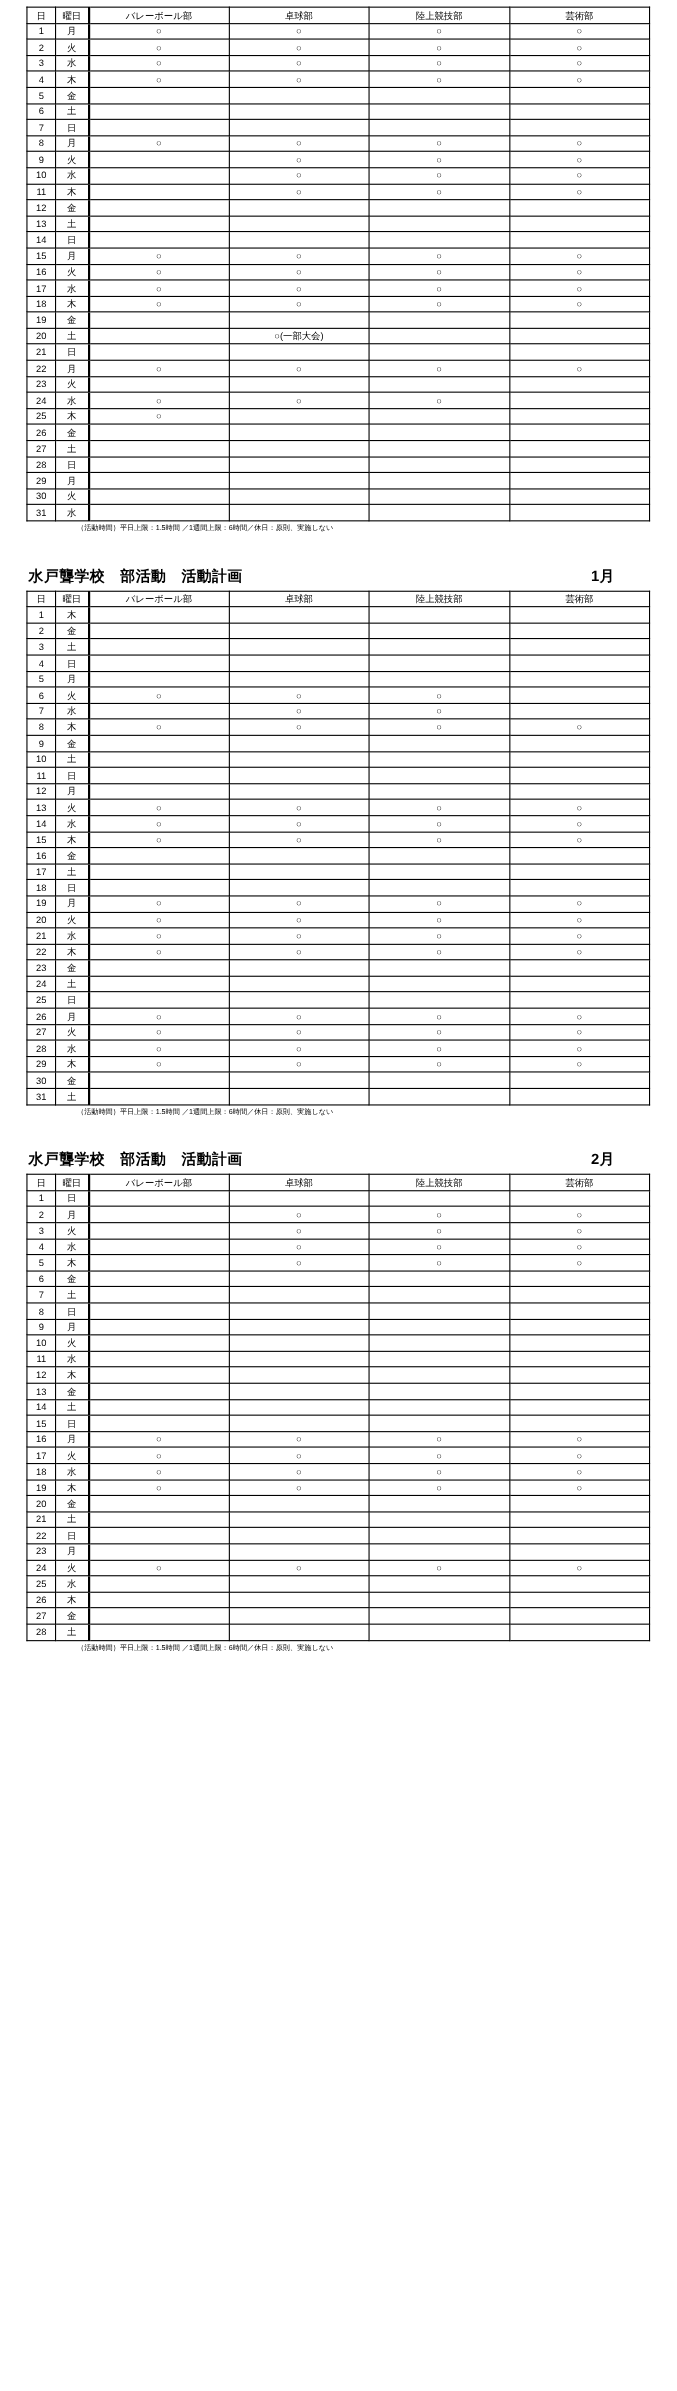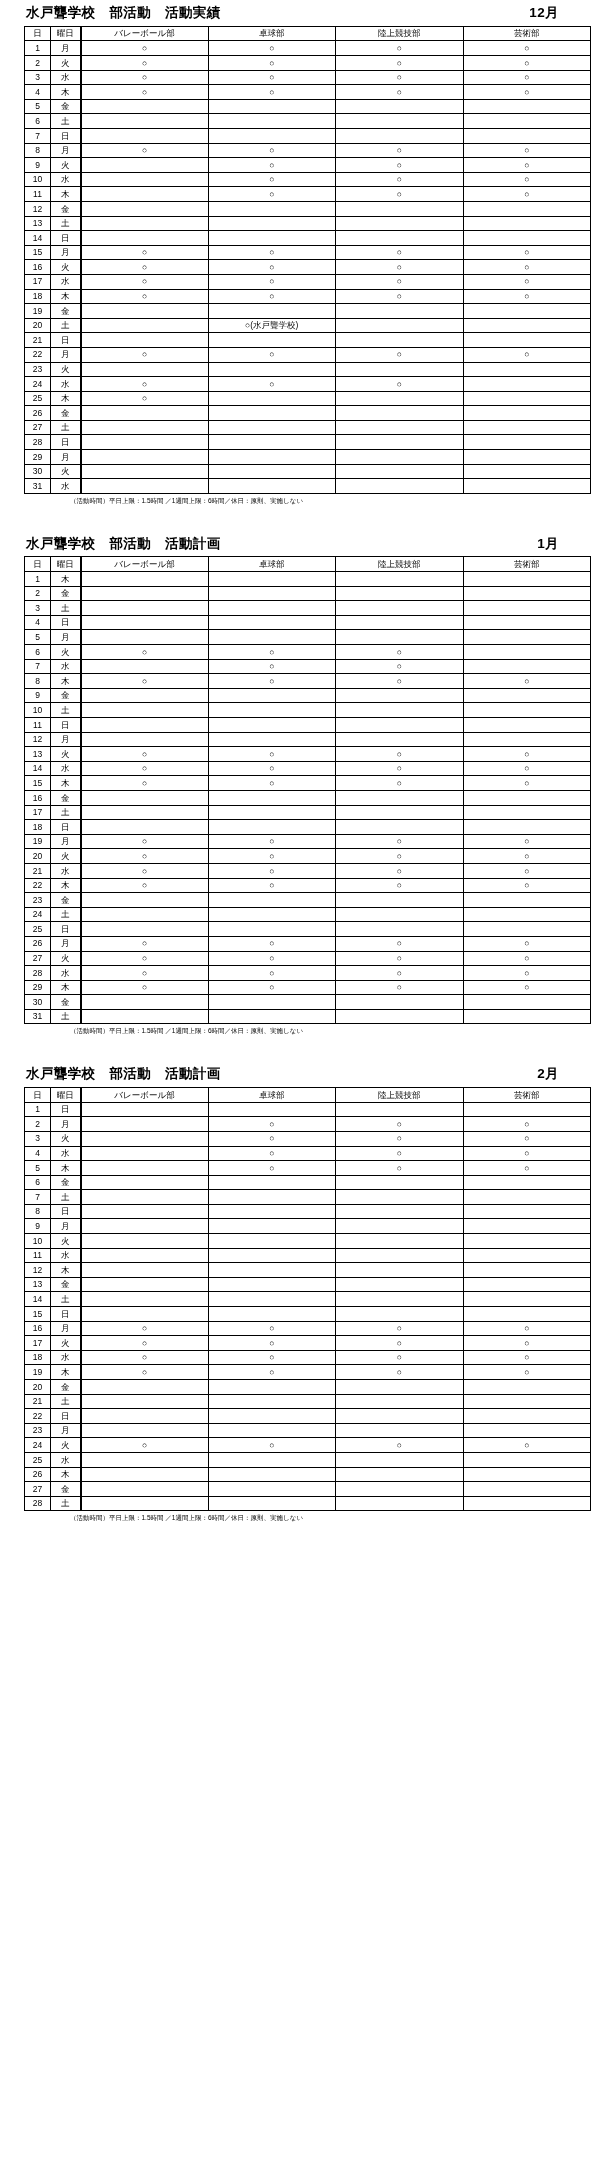--- a/index.html
+++ b/index.html
@@ -86,24 +86,20 @@
     line-height: 1.2;
   }
   .gap-lg { height: 26px; }
 </style>
 </head>
 <body>
 
 <div class="page">
   <div id="sheets-root">
       <div class="sheet">
-        <div class="sheet-header">
-          <div class="sheet-title">水戸聾学校　部活動　活動実績</div>
-          <div class="sheet-month">12月</div>
-        </div>
         <table class="sched">
           <thead>
             <tr>
               <th class="col-day">日</th>
               <th class="col-dow">曜日</th>
               <th class="col-club">バレーボール部</th>
               <th class="col-club">卓球部</th>
               <th class="col-club">陸上競技部</th>
               <th class="col-club">芸術部</th>
             </tr>
@@ -258,21 +254,21 @@
               <td class="c-dow col-dow">金</td>
               <td class="c-mark col-club"><span class="mark"></span></td>
               <td class="c-mark col-club"><span class="mark"></span></td>
               <td class="c-mark col-club"><span class="mark"></span></td>
               <td class="c-mark col-club"><span class="mark"></span></td>
             </tr>
             <tr>
               <td class="c-day col-day">20</td>
               <td class="c-dow col-dow">土</td>
               <td class="c-mark col-club"><span class="mark"></span></td>
-              <td class="c-mark col-club"><span class="mark">○(水戸聾学校)</span></td>
+              <td class="c-mark col-club"><span class="mark">○(一部大会)</span></td>
               <td class="c-mark col-club"><span class="mark"></span></td>
               <td class="c-mark col-club"><span class="mark"></span></td>
             </tr>
             <tr>
               <td class="c-day col-day">21</td>
               <td class="c-dow col-dow">日</td>
               <td class="c-mark col-club"><span class="mark"></span></td>
               <td class="c-mark col-club"><span class="mark"></span></td>
               <td class="c-mark col-club"><span class="mark"></span></td>
               <td class="c-mark col-club"><span class="mark"></span></td>

